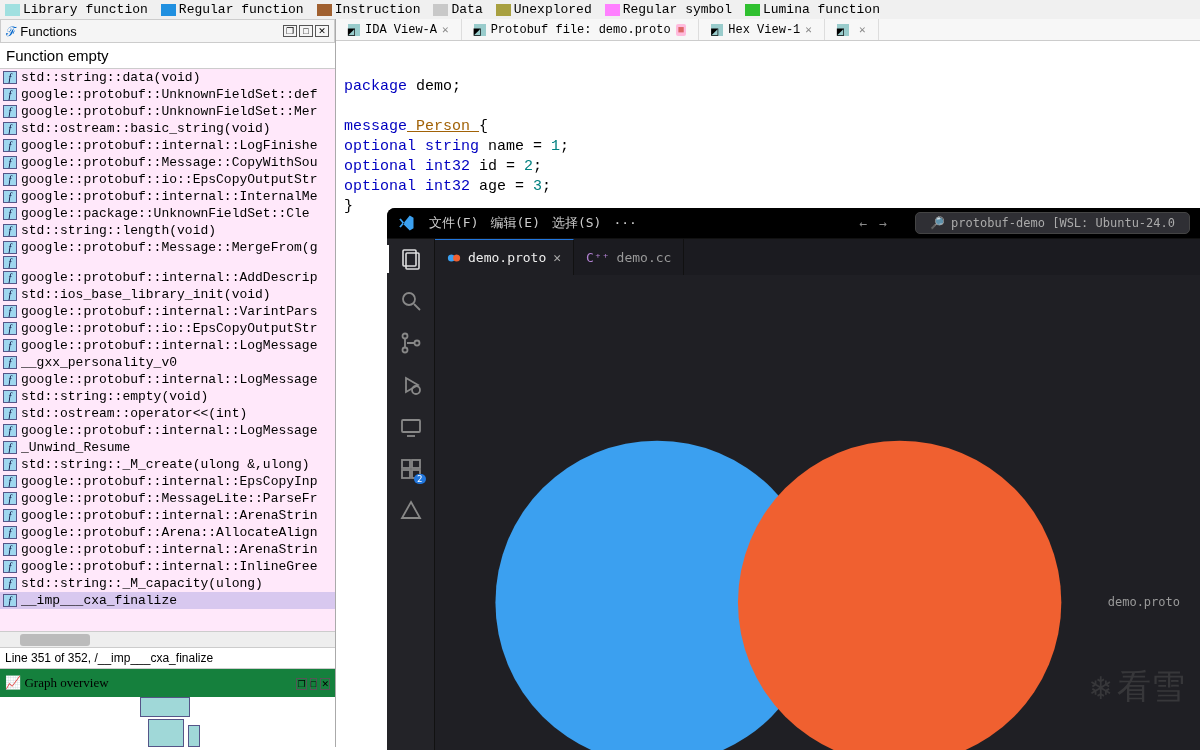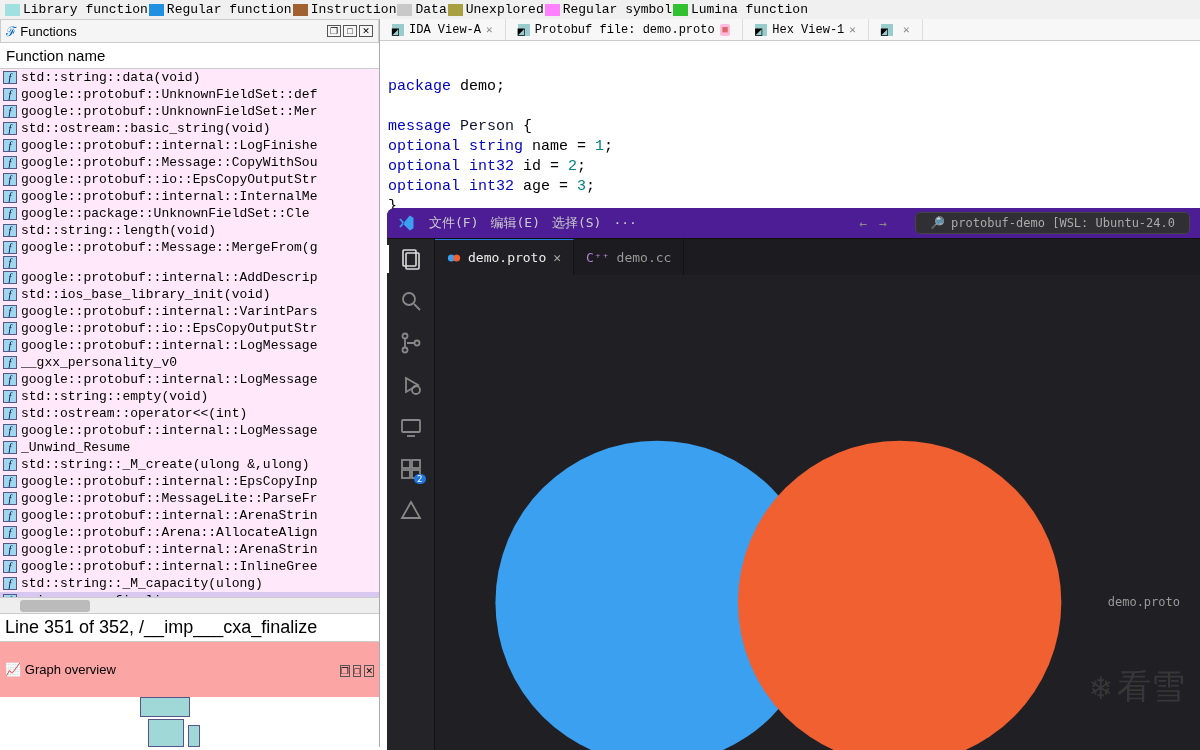--- a/index.html
+++ b/index.html
@@ -1,62 +1,62 @@
 <!DOCTYPE html>
 <html><head>
 <meta charset="utf-8">
 <style>
 * { margin:0; padding:0; box-sizing:border-box; }
 body { font-family:Verdana,Geneva,sans-serif; font-size:11px; background:#fff; width:1200px; height:750px; overflow:hidden; position:relative; }
 .mono { font-family:Consolas,"Courier New",monospace; }
 
 
-.legend-bar { display:flex; gap:1px; padding:2px 5px; background:#f0f0f0; font-size:13px; align-items:center; white-space:nowrap; }
+.legend-bar { display:flex; gap:13px; padding:2px 5px; background:#f0f0f0; font-size:13px; align-items:center; white-space:nowrap; }
 .legend-item { display:flex; align-items:center; gap:3px; }
 .swatch { width:15px; height:12px; display:inline-block; }
 
 
 .body-area { display:flex; height:728px; }
-.left-col { width:380px; display:flex; flex-direction:column; border-right:1px solid #aaa; }
+.left-col { width:336px; display:flex; flex-direction:column; border-right:1px solid #aaa; }
 .right-col { flex:1; display:flex; flex-direction:column; position:relative; }
 
 
 .panel-title { background:#f5f5f5; border:1px solid #ccc; padding:2px 5px; display:flex; align-items:center; justify-content:space-between; font-size:13px; }
 .panel-title .icons { display:flex; gap:2px; }
 .win-icon { width:14px; height:12px; border:1px solid #555; font-size:9px; line-height:10px; text-align:center; cursor:pointer; }
 
 .col-header { background:#fff; border-bottom:1px solid #ccc; padding:4px 6px; font-size:15px; }
 
 .func-list { flex:1; overflow:hidden; background:#ffe8fa; font-size:13px; line-height:17px; }
 .func-list .row { display:flex; align-items:center; padding:0 3px; white-space:nowrap; }
 .func-list .row.sel { background:#d8c8ef; }
 .f-icon { width:14px; height:13px; background:#9fd7ef; border:1px solid #558; margin-right:4px; display:inline-flex; align-items:center; justify-content:center; font-size:10px; font-style:italic; font-family:serif; color:#003; }
 .hscroll { height:16px; background:#eee; position:relative; border-top:1px solid #ccc;}
 .hscroll .thumb { position:absolute; left:20px; top:2px; height:12px; width:70px; background:#bbb; border-radius:3px;}
-.status-line { padding:3px 5px; font-size:18px; border-top:1px solid #ccc;}
-.graph-title { background:#fca5a5; border-top:1px solid #ccc; padding:20px 5px; display:flex; justify-content:space-between; font-size:13px;}
+.status-line { padding:3px 5px; font-size:12px; border-top:1px solid #ccc;}
+.graph-title { background:#15803d; border-top:1px solid #ccc; padding:6px 5px; display:flex; justify-content:space-between; font-size:13px;font-family:Liberation Serif, serif;}
 .graph-body { height:50px; background:#fff; position:relative;}
 .graph-body .gnode { position:absolute; background:#a0d8d8; border:1px solid #558;}
 
 
 .doc-tabs { display:flex; background:#f7f7f7; height:22px; align-items:stretch; font-size:12px; border-bottom:1px solid #ccc; }
 .doc-tab { display:flex; align-items:center; gap:5px; padding:0 12px; border-right:1px solid #ddd; }
 .doc-tab .ti { width:12px; height:12px; }
 .close-x { color:#888; font-size:11px; }
 .close-x.mod { color:#d66; background:#fbd; border-radius:2px; padding:0 2px;}
 
 
 .ida-code { padding:4px 8px; font-size:15px; line-height:20px; background:#fff;margin-top:32px; }
 .kw-blue { color:#0000c0; }
-.kw-pink { color:#0f172a; }
+.kw-pink { color:#a16207;text-decoration:underline; }
 .kw-teal { color:#008080; }
 
 
 .vscode { position:absolute; left:387px; top:208px; right:0; bottom:0; background:#1f1f24; color:#ccc; font-family:Consolas,monospace; border-radius:8px 0 0 0; overflow:hidden; display:flex; flex-direction:column; }
-.vs-titlebar { height:34px; display:flex; align-items:center; gap:14px; padding:4px 10px; background:#4c1d95; font-size:13px; border-bottom:1px solid #111; }
+.vs-titlebar { height:34px; display:flex; align-items:center; gap:14px; padding:4px 10px; background:#000000; font-size:13px; border-bottom:1px solid #111; }
 .vs-logo { width:18px; height:18px; }
 .vs-menu { color:#ccc; }
 .vs-nav { margin-left:auto; display:flex; gap:12px; color:#888; }
 .vs-search { margin-left:14px; background:#2f2f34; border:1px solid #444; border-radius:5px; padding:3px 14px; color:#aaa; display:flex; align-items:center; gap:6px; font-size:12px;}
 .vs-body { flex:1; display:flex; }
 .vs-activity { width:48px; background:#232328; display:flex; flex-direction:column; align-items:center; padding-top:8px; gap:18px; border-right:1px solid #111;}
 .vs-activity .ai { width:24px; height:24px; color:#888; cursor:pointer; position:relative;}
 .vs-activity .ai.active { color:#ddd; }
 .vs-activity .ai.active::before { content:""; position:absolute; left:-12px; top:-2px; width:2px; height:28px; background:#fff;}
 .badge { position:absolute; bottom:-3px; right:-3px; background:#2277dd; color:#fff; font-size:9px; border-radius:7px; padding:0 3px;}
@@ -105,21 +105,21 @@
 <div class="body-area">
   <div class="left-col">
     <div class="panel-title">
       <span><span style="color:#06c">ℱ</span> <span>Functions</span></span>
       <span class="icons">
         <span class="win-icon">❐</span>
         <span class="win-icon">□</span>
         <span class="win-icon">✕</span>
       </span>
     </div>
-    <div class="col-header">Function name</div>
+    <div class="col-header">Function empty</div>
     <div class="func-list mono" id="func-list">
         <div class="row">
           <span class="f-icon">f</span>
           <span>std::string::data(void)</span>
         </div>
         <div class="row">
           <span class="f-icon">f</span>
           <span>google::protobuf::UnknownFieldSet::def</span>
         </div>
         <div class="row">

